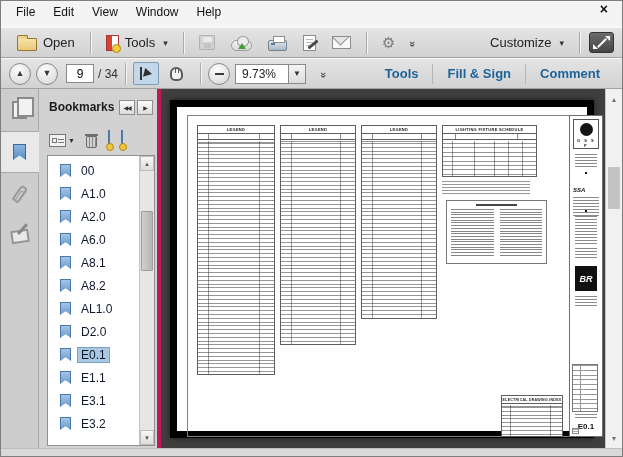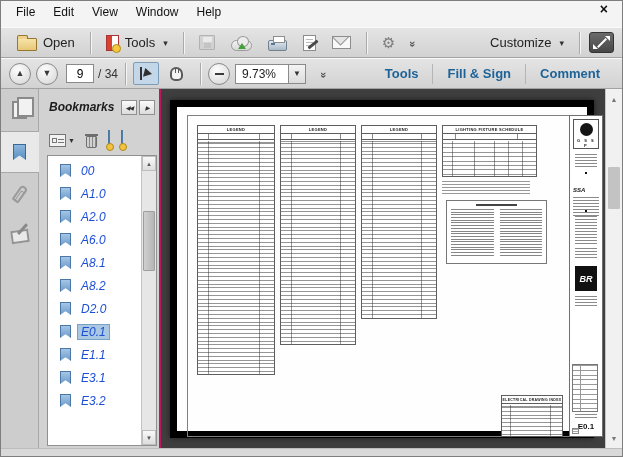--- a/index.html
+++ b/index.html
@@ -69,40 +69,40 @@
   .strip-btn { width:38px; height:42px; display:flex; align-items:center; justify-content:center; }
   .strip-btn.active { background:#e9e9e9; border-top:1px solid #a8a8a8; border-bottom:1px solid #a8a8a8; }
   .pages-icon { width:15px; height:18px; border:2px solid #8a8a8a; background:#f2f2f2; position:relative; }
   .pages-icon:before { content:""; position:absolute; top:-6px; left:3px; width:13px; height:16px; border:2px solid #8a8a8a; background:#f2f2f2; }
   .bm-flag { width:13px; height:16px; background:linear-gradient(#8cb6de,#5c8fc2); border:1px solid #39689c; clip-path:polygon(0 0,100% 0,100% 100%,50% 72%,0 100%); }
   .clip-icon { width:8px; height:18px; border:2px solid #9a9a9a; border-radius:5px 5px 2px 2px; background:transparent; position:relative; transform:rotate(35deg); }
   .clip-icon:before { content:""; position:absolute; top:3px; left:1px; width:2px; height:11px; border:1px solid #9a9a9a; border-radius:2px; }
   .sig-icon { width:18px; height:13px; border:2px solid #949494; background:#e9e9e9; position:relative; transform:rotate(-8deg); }
   .sig-icon:before { content:""; position:absolute; right:-3px; top:-4px; width:13px; height:3px; background:#8a8a8a; transform:rotate(-40deg); }
 
-  .bookmarks-panel { width:122px; background:#d2d2d2; border-right:2px solid #be185d; display:flex; flex-direction:column;font-style:italic; }
+  .bookmarks-panel { width:122px; background:#d2d2d2; border-right:4px solid #be185d; display:flex; flex-direction:column; }
   .bp-header { height:36px; display:flex; align-items:center; padding:0 4px 0 10px; }
   .bp-title { font-size:12px; font-weight:bold; color:#1c1c1c; flex:1; }
   .bp-collapse { width:16px; height:15px; border:1px solid #8f8f8f; background:linear-gradient(#fbfbfb,#dcdcdc); font-size:6px; color:#333; display:flex; align-items:center; justify-content:center; margin-left:2px; letter-spacing:-1px; }
   .bp-tools { height:30px; display:flex; align-items:center; gap:11px; padding:0 10px; }
   .opt-icon { width:17px; height:13px; border:1px solid #767676; background:#f2f2f2; position:relative; }
   .opt-icon:before { content:""; position:absolute; top:3px; left:2px; width:3px; height:3px; border:1px solid #767676; }
   .opt-icon:after { content:""; position:absolute; top:4px; left:8px; width:6px; height:4px; background:repeating-linear-gradient(#767676 0 1px, transparent 1px 3px); }
   .opt-caret { font-size:7px; color:#333; margin-left:-7px; }
   .trash-icon { width:11px; height:12px; border:1px solid #6e6e6e; border-radius:1px 1px 2px 2px; background:repeating-linear-gradient(to right, transparent 0 2px, #8a8a8a 2px 3px); position:relative; margin-top:3px; }
   .trash-icon:before { content:""; position:absolute; top:-3px; left:-2px; width:13px; height:2px; background:#6e6e6e; }
   .bm-badge { width:12px; height:15px; background:linear-gradient(#9ec2e4,#6d9cc9); border:1px solid #4a77a5; clip-path:polygon(0 0,100% 0,100% 100%,50% 75%,0 100%); position:relative; }
   .badge-dot { position:absolute; width:8px; height:8px; border-radius:50%; background:#f2c33e; border:1px solid #b18a16; right:-4px; bottom:-2px; z-index:2; }
   .bm-badge-wrap { position:relative; }
 
   .bm-listbox { flex:1; margin:0 2px 2px 8px; background:#fff; border:1px solid #909090; position:relative; overflow:hidden; }
   .bm-items { padding-top:3px; }
   .bookmark-item { height:23px; display:flex; align-items:center; gap:6px; padding-left:12px; }
   .bm-mini { width:11px; height:13px; background:linear-gradient(#a5c6e6,#6f9dcb); border:1px solid #4a77a5; clip-path:polygon(0 0,100% 0,100% 100%,50% 72%,0 100%); flex:0 0 auto; }
-  .bm-label { font-size:12px; color:#1d4ed8; padding:1px 4px; }
+  .bm-label { font-size:12px; color:#0f172a; padding:1px 4px; }
   .bookmark-item.selected .bm-label { background:#abc8e2; border:1px solid #7aa1c4; padding:0 3px; }
   .bm-scroll { position:absolute; top:0; right:0; bottom:0; width:15px; background:#e6e6e6; border-left:1px solid #c2c2c2; }
   .scroll-arrow { height:15px; display:flex; align-items:center; justify-content:center; font-size:6px; color:#555; background:linear-gradient(#f8f8f8,#ddd); border:1px solid #bdbdbd; }
   .scroll-arrow.bottom { position:absolute; bottom:0; left:0; right:0; }
   .bm-thumb { position:absolute; top:55px; left:1px; width:12px; height:60px; background:linear-gradient(to right,#d0d0d0,#b5b5b5); border:1px solid #9e9e9e; border-radius:1px; }
 
   
   .docarea { flex:1; background:#3f3f3f; position:relative; overflow:hidden; }
   .doc-scroll { position:absolute; top:0; right:0; bottom:0; width:17px; background:#f1f1f1; border-left:1px solid #c6c6c6; }
   .doc-thumb { position:absolute; top:78px; left:2px; width:12px; height:42px; background:#c3c3c3; border-radius:1px; }
@@ -306,20 +306,24 @@
             <div class="bookmark-item">
             <span class="bm-mini"></span>
             <span class="bm-label">A8.1</span>
           </div>
             <div class="bookmark-item">
             <span class="bm-mini"></span>
             <span class="bm-label">A8.2</span>
           </div>
             <div class="bookmark-item">
             <span class="bm-mini"></span>
+            <span class="bm-label">AL1.0</span>
+          </div>
+            <div class="bookmark-item">
+            <span class="bm-mini"></span>
             <span class="bm-label">D2.0</span>
           </div>
             <div class="bookmark-item selected">
             <span class="bm-mini"></span>
             <span class="bm-label">E0.1</span>
           </div>
             <div class="bookmark-item">
             <span class="bm-mini"></span>
             <span class="bm-label">E1.1</span>
           </div>

